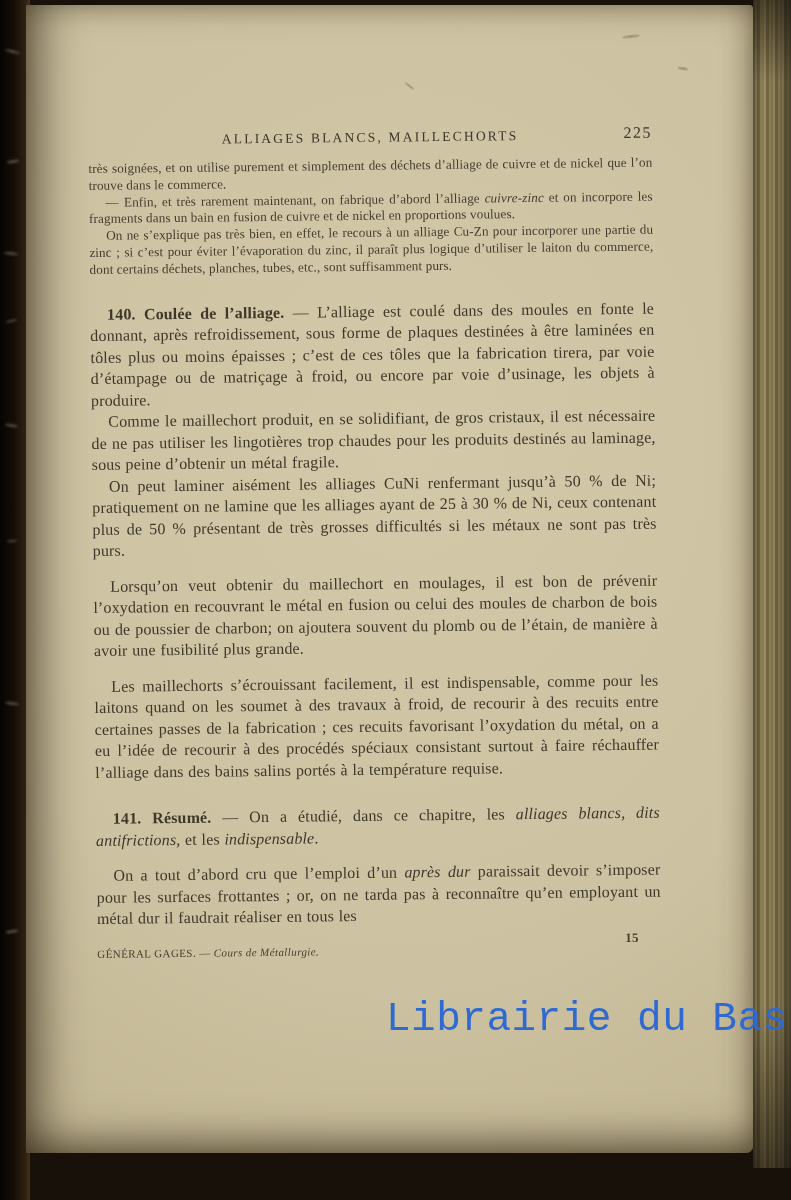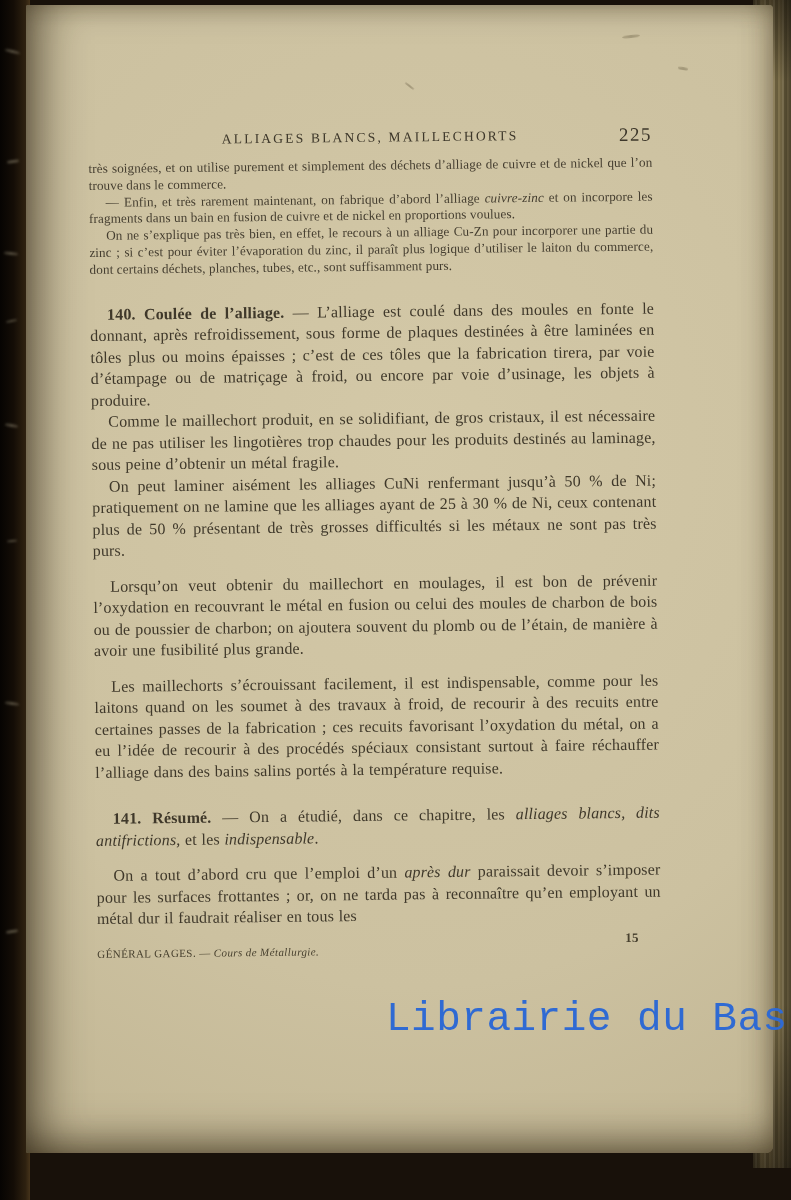--- a/index.html
+++ b/index.html
@@ -45,39 +45,38 @@
   .page{
     position:absolute;left:26px;top:5px;width:727px;height:1148px;
     background:radial-gradient(130% 95% at 52% 38%, #d3c8a7 0%, #ccc1a0 50%, #bfb390 82%, #a3976f 100%);
     box-shadow:
       inset 30px 0 48px -18px rgba(33,22,8,0.62),
       inset -16px 0 32px -16px rgba(60,45,20,0.45),
       inset 0 -28px 42px -18px rgba(48,36,16,0.55),
       inset 0 10px 26px -15px rgba(48,36,16,0.32);
     border-radius:2px 4px 7px 2px;
     z-index:3;
-    padding-left:20px;
   }
   .pencil{
     position:absolute;background:rgba(88,76,52,0.35);
     border-radius:50%;filter:blur(0.6px);
   }
   .p1{left:596px;top:30px;width:18px;height:3px;transform:rotate(-6deg);}
   .p2{left:652px;top:62px;width:10px;height:3px;transform:rotate(9deg);}
   .p3{left:378px;top:80px;width:11px;height:2px;transform:rotate(38deg);}
 
   
   .content{
     position:absolute;left:62px;top:128px;width:564px;
     transform:rotate(-0.65deg);transform-origin:left top;
     color:#3f382a;
     z-index:4;
   }
   .head{position:relative;text-align:center;font-size:13.5px;letter-spacing:2.2px;color:#3d372a;}
-  .pnum{position:absolute;right:0;top:-3px;font-size:19px;letter-spacing:1.5px;}
+  .pnum{position:absolute;right:0;top:-3px;font-size:16px;letter-spacing:1.5px;}
 
   .body{margin-top:12px;}
   p.para{margin:0;text-align:justify;}
   p.indent{text-indent:17px;}
   p.small{font-size:13.2px;line-height:16.8px;letter-spacing:0.1px;color:#453e30;}
   p.normal{font-size:16px;line-height:21.5px;letter-spacing:0.15px;word-spacing:0.5px;}
   p.gap-para{margin-top:14px;}
   p.gap-section{margin-top:25px;}
   .seg-normal{font-style:normal;}
   .seg-italic{font-style:italic;}

